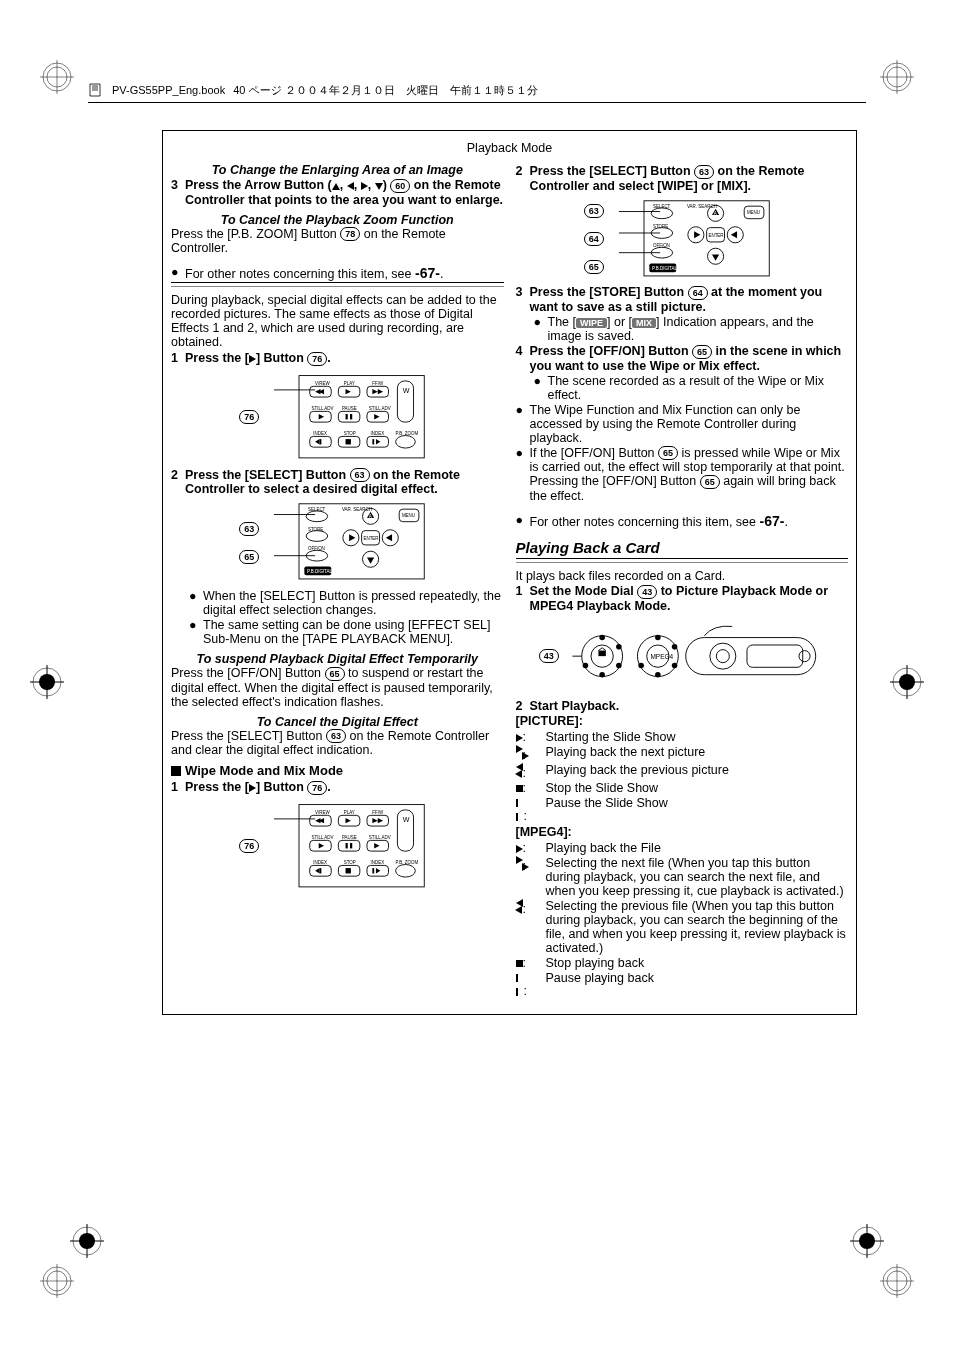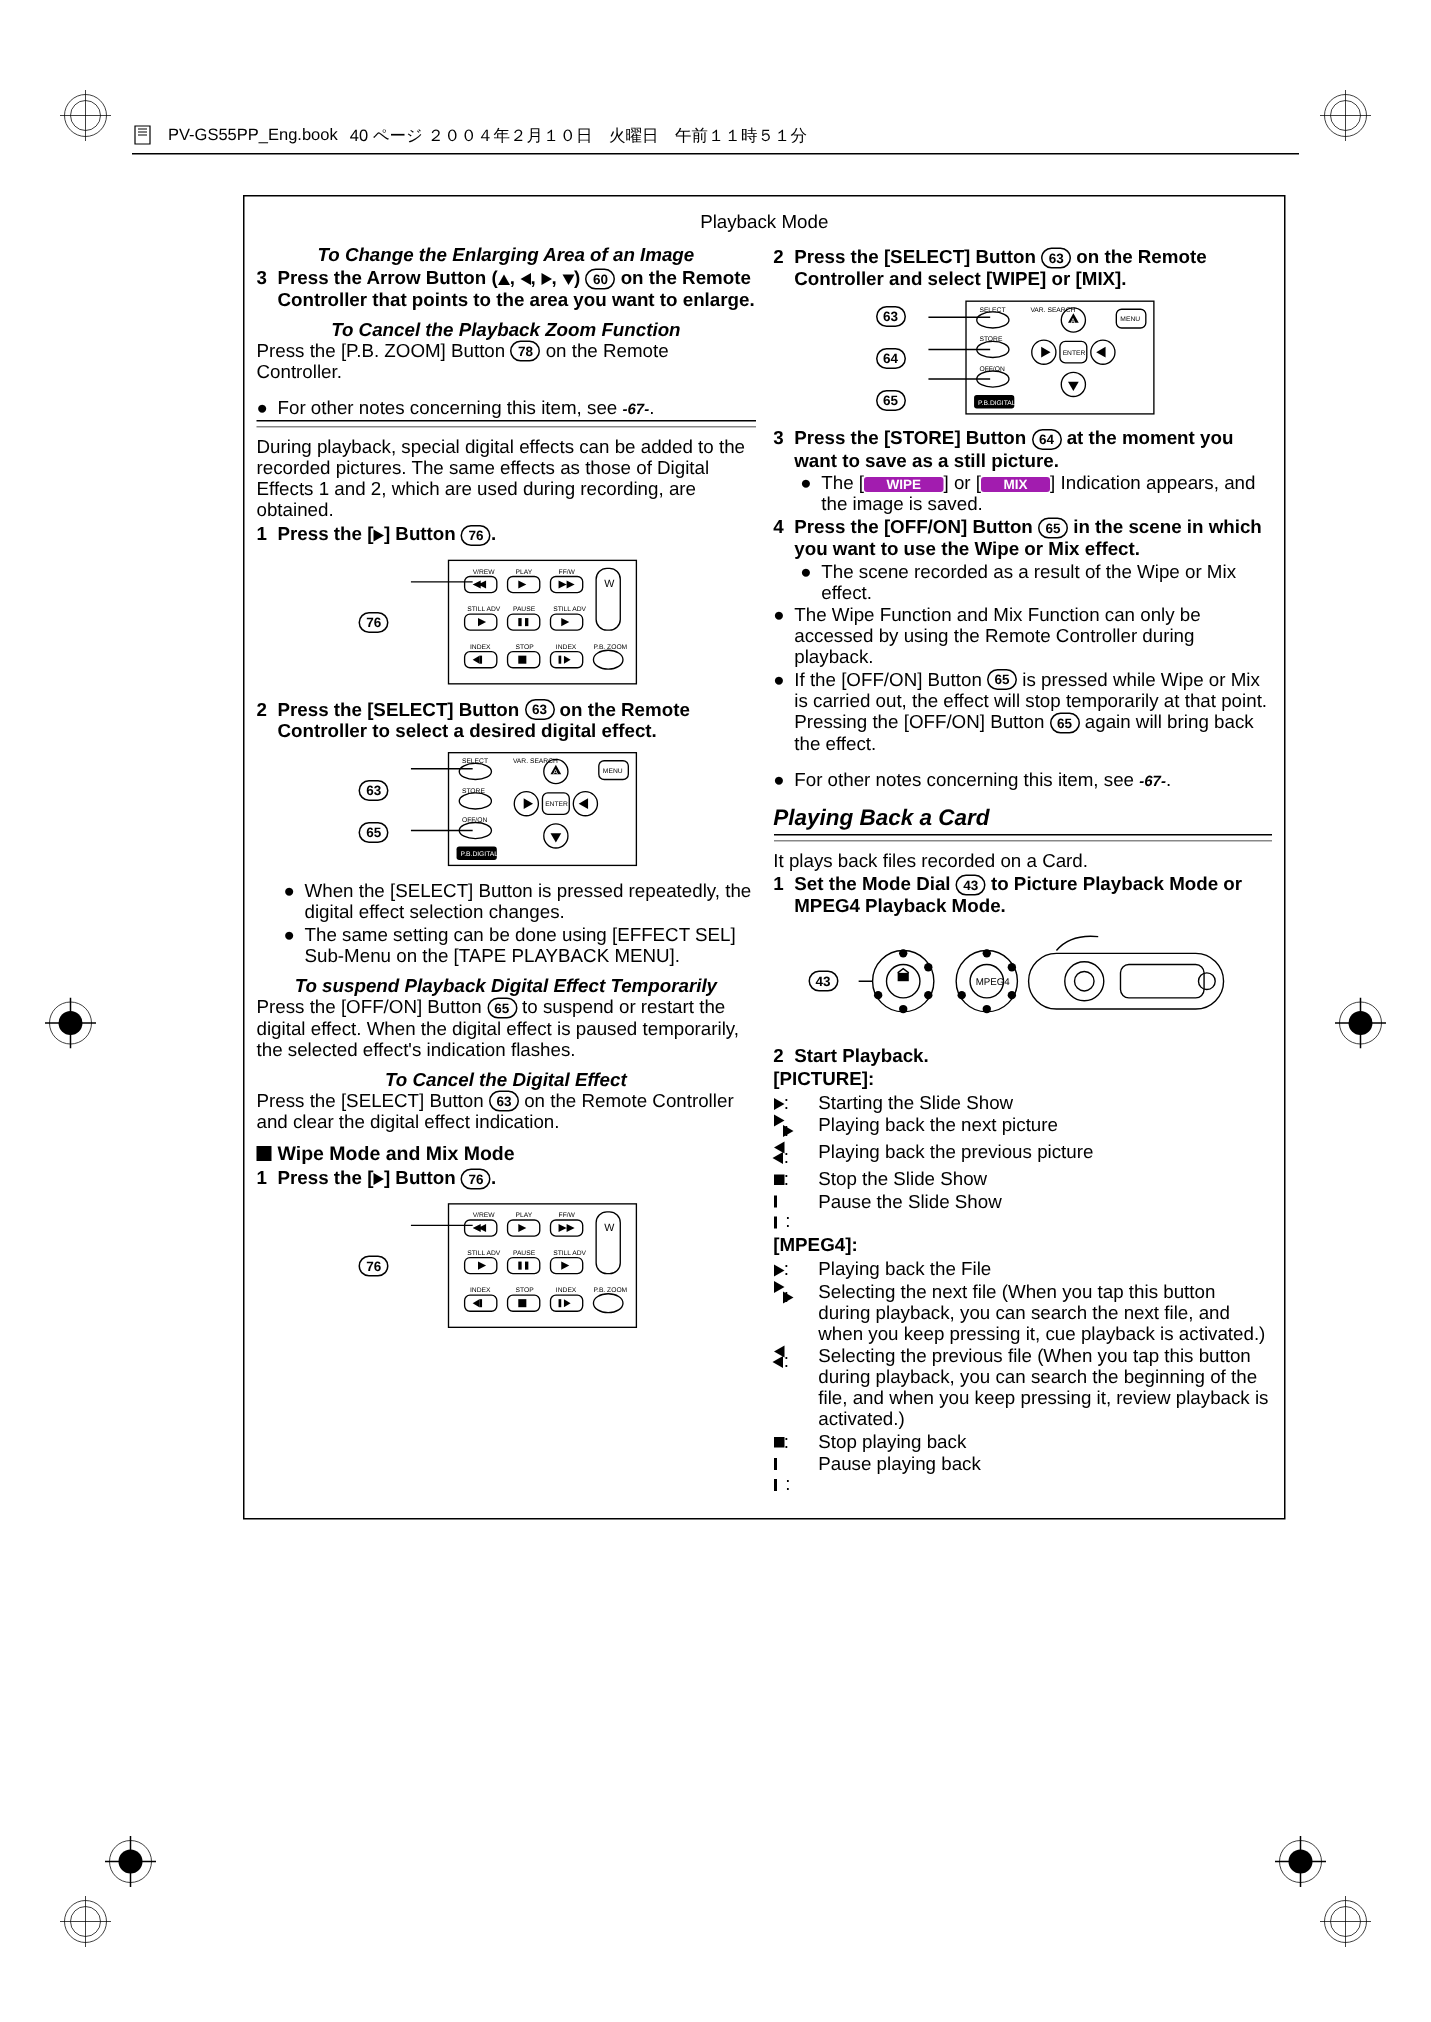--- a/index.html
+++ b/index.html
@@ -120,25 +120,25 @@
     border: 1px solid #000;
     border-radius: 8px;
     padding: 0 4px;
     font-size: 9px;
     line-height: 12px;
     vertical-align: middle;
     font-weight: bold;
   }
   .pill-black {
     display: inline-block;
-    background: #a21caf;
+    background: #737373;
     color: #fff;
     font-size: 9px;
     font-weight: bold;
-    padding: 0 15px;
+    padding: 0 4px;
     border-radius: 2px;
     vertical-align: middle;
   }
   .tri-up, .tri-down, .tri-left, .tri-right {
     display: inline-block;
     width: 0; height: 0;
     vertical-align: -1px;
   }
   .tri-up    { border-left:4px solid transparent; border-right:4px solid transparent; border-bottom:7px solid #000; }
   .tri-down  { border-left:4px solid transparent; border-right:4px solid transparent; border-top:7px solid #000; }
@@ -174,21 +174,21 @@
     font-weight: bold;
     margin-top: 10px;
     font-size: 12px;
   }
   .play-list {
     margin: 2px 0;
   }
   .play-row { display:flex; gap:4px; margin:1px 0;}
   .play-row .sym { min-width: 26px; }
   .play-row .desc { flex:1; }
-  .small-ref { font-size: 10px; font-style: italic; font-weight: bold; }
+  .small-ref { font-size: 14px; font-weight: bold; }
 </style>
 </head>
 <body>
 
 <div class="page">
 
   <div class="crop-mark" style="top:60px;left:40px">
     <svg viewBox="0 0 34 34">
         <circle cx="17" cy="17" r="14" fill="none" stroke="#000" stroke-width="0.5"></circle>
         <g stroke="#000" stroke-width="0.5">

